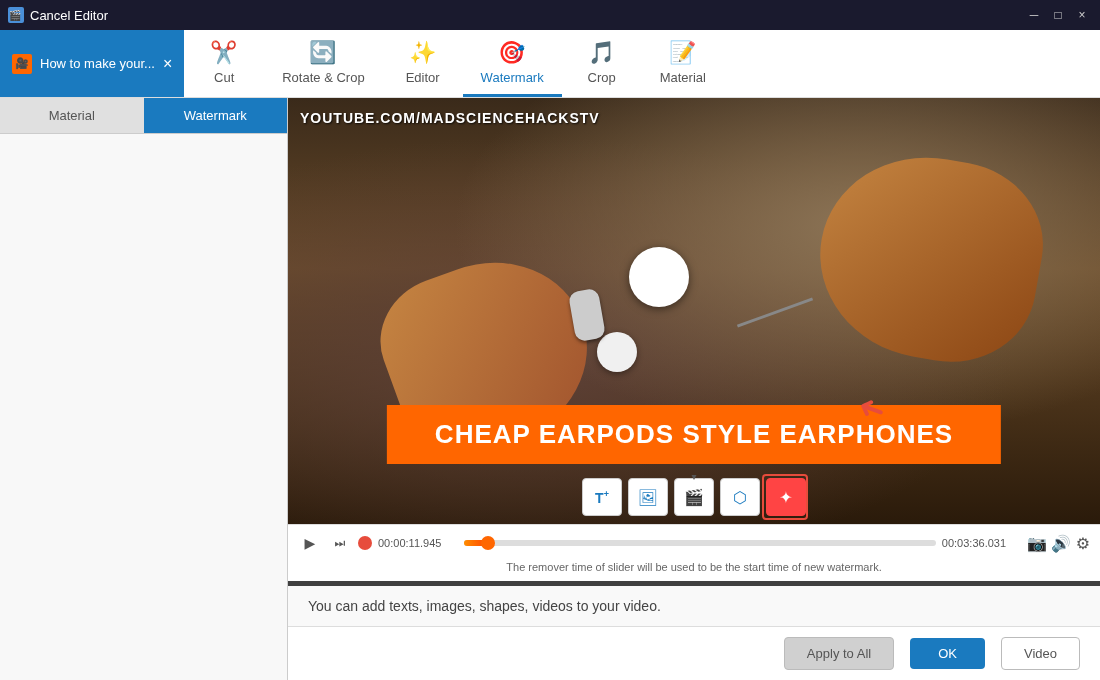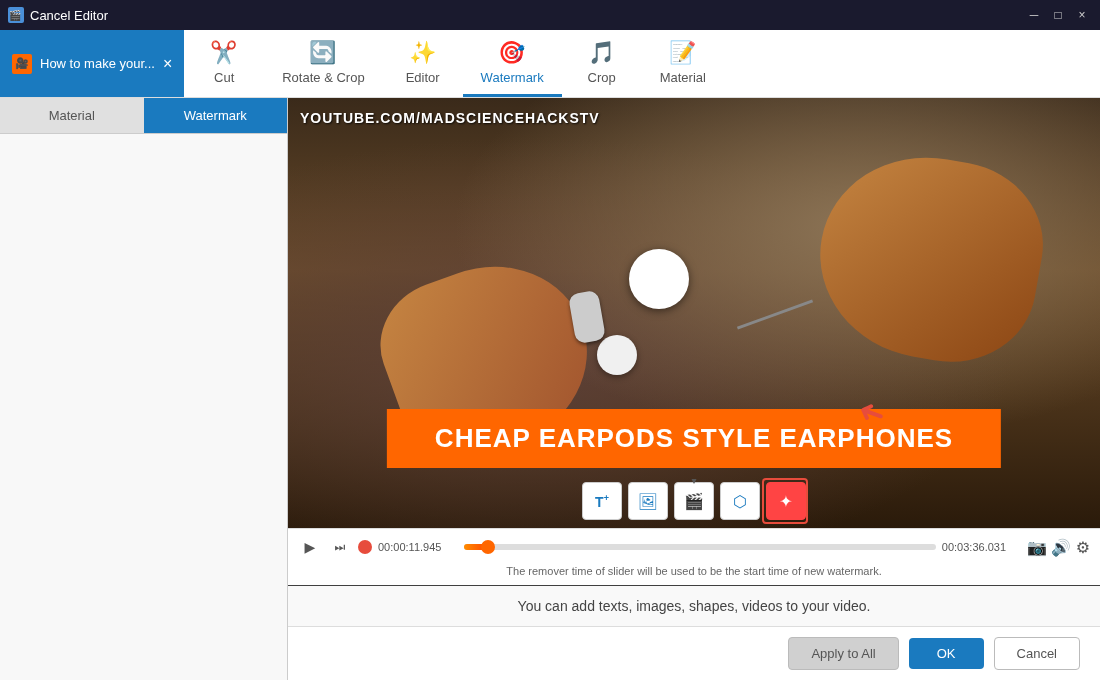--- a/index.html
+++ b/index.html
@@ -329,35 +329,35 @@
       align-items: center;
       gap: 4px;
       font-size: 16px;
       color: #555;
     }
 
     
     .info-bar {
       padding: 12px 20px;
       background: #f9f9f9;
-      border-top: 1px solid #404040;
+      border-top: 5px solid #404040;
       font-size: 14px;
       color: #444;
-      text-align: center;
+      text-align: left;
     }
 
     
     .bottom-bar {
       padding: 10px 20px;
       background: white;
       border-top: 1px solid #ddd;
       display: flex;
       justify-content: flex-end;
       align-items: center;
-      gap: 10px;
+      gap: 16px;
     }
     .btn-apply-all {
       padding: 8px 22px;
       background: #d0d0d0;
       border: 1px solid #bbb;
       border-radius: 4px;
       cursor: pointer;
       font-size: 13px;
       color: #555;
     }
@@ -523,17 +523,17 @@
       <div class="timeline-hint">The remover time of slider will be used to be the start time of new watermark.</div>
     </div>
 
     <div class="info-bar">
       <span>You can add texts, images, shapes, videos to your video.</span>
     </div>
 
     <div class="bottom-bar">
       <button class="btn-apply-all">Apply to All</button>
       <button class="btn-ok">OK</button>
-      <button class="btn-cancel">Cancel</button>
+      <button class="btn-cancel">Video</button>
     </div>
 
   </div>
 </div>
 
 </body></html>

